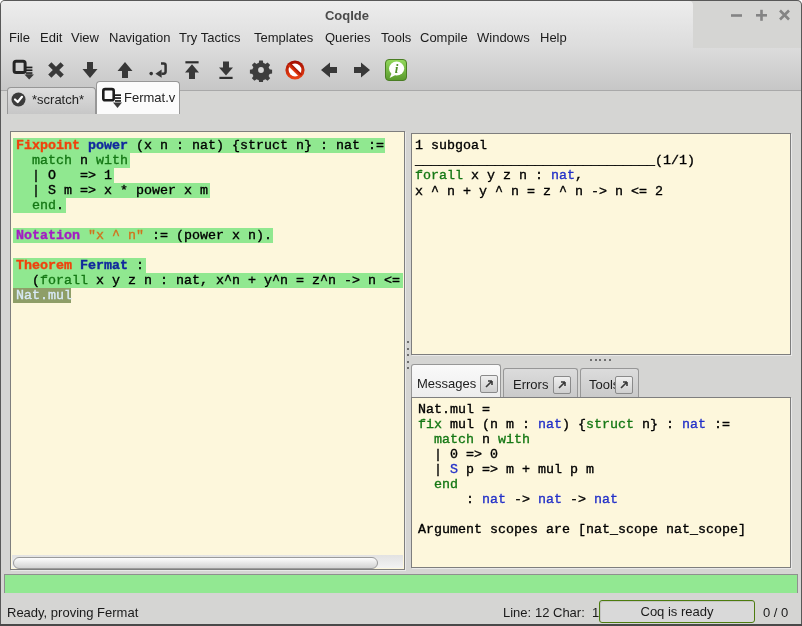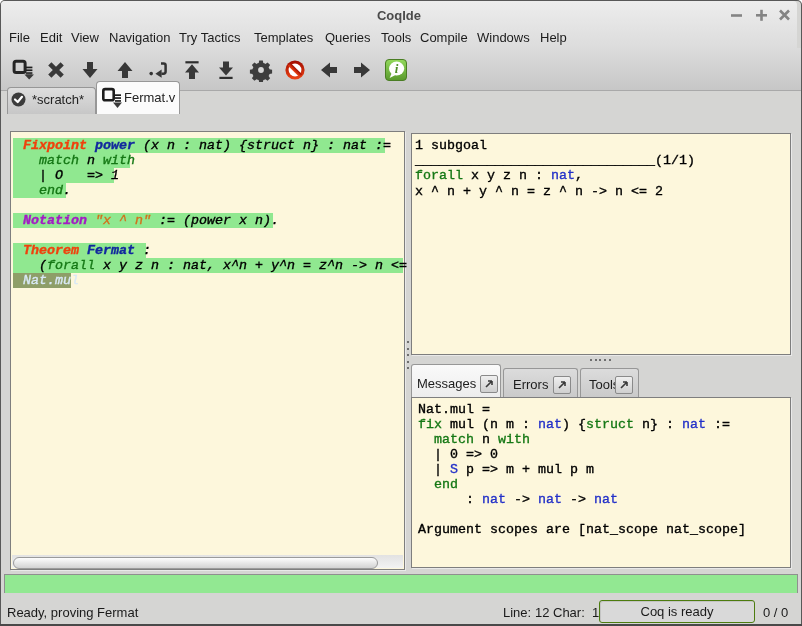--- a/index.html
+++ b/index.html
@@ -1,34 +1,34 @@
 <!DOCTYPE html>
 <html><head><meta charset="utf-8">
 <style>
 html,body{margin:0;padding:0;}
 body{width:802px;height:626px;overflow:hidden;font-family:"Liberation Sans",sans-serif;}
 .win{position:absolute;left:0;top:0;width:802px;height:626px;background:#d5d5d3;border-radius:5px 5px 0 0;box-shadow:inset 0 0 0 1px #585858;}
-.hdr{position:absolute;left:1px;top:1px;width:796px;height:47px;background:linear-gradient(#ededed,#dcdcdc);border-radius:4px 4px 0 0;}
+.hdr{position:absolute;left:1px;top:1px;width:692px;height:47px;background:linear-gradient(#ededed,#dcdcdc);border-radius:4px 4px 0 0;}
 .title{position:absolute;left:0;top:7px;width:100%;text-align:center;font-size:13px;font-weight:bold;color:#4b4b4b;}
 .wbtn{position:absolute;top:0;color:#818181;}
 .menu{position:absolute;top:29px;font-size:13px;color:#1c1c1c;}
 .tbar{position:absolute;left:1px;top:48px;width:800px;height:42px;background:linear-gradient(#dcdcdc,#c7c7c7);border-bottom:1px solid #a9a9a9;}
 .ticon{position:absolute;top:10px;}
 .tabs{position:absolute;left:1px;top:76px;width:800px;height:38px;}
 .tab1{position:absolute;left:6px;top:11px;width:87px;height:26px;background:linear-gradient(#dedede,#c7c7c7);border:1px solid #979797;border-bottom:none;border-radius:4px 4px 0 0;}
 .tab2{position:absolute;left:95px;top:5px;width:82px;height:32px;background:#fbfbfb;border:1px solid #979797;border-bottom:none;border-radius:4px 4px 0 0;}
 .tlab{position:absolute;font-size:13px;color:#232323;}
 .main{position:absolute;left:0;top:128px;width:802px;height:446px;}
 .lpanel{position:absolute;left:10px;top:3px;width:393px;height:437px;border:1px solid #7e7e7e;background:#fdf7dc;box-shadow:1px 1px 0 #e9e9e9;}
 .hsb{position:absolute;left:1px;top:423px;width:391px;height:13px;background:linear-gradient(#e2e2e2,#f2f2f2);}
 .hsbp{position:absolute;left:1px;top:1.5px;width:363px;height:10px;background:linear-gradient(#fdfdfd,#d2d2d2);border:1px solid #9a9a9a;border-radius:6px;}
 .code{-webkit-text-stroke:0.35px;position:absolute;left:2px;top:5.5px;font-family:"Liberation Mono",monospace;font-size:13.33px;line-height:15px;color:#000;}
 .ln{position:relative;height:15px;}
 .hl{position:absolute;left:0;top:0;height:15px;background:#90e890;z-index:0;}
-.lt{position:relative;z-index:1;padding-left:10px;display:block;white-space:pre;font-style:italic;}
+.lt{position:relative;z-index:1;padding-left:3px;display:block;white-space:pre;}
 .kv{color:#f0410c;font-weight:bold;}
 .kd{color:#11289e;font-weight:bold;}
 .kg{color:#157815;}
 .kn{color:#a31cc4;font-weight:bold;text-align:center;}
 .ks{color:#d2711c;}
 .kt{color:#2331c8;}
 .proc{background:#8e9e68;color:#d8e9f6;}
 .vdots{position:absolute;left:407px;width:2px;height:2px;background:#6f6f6f;}
 .hdots{position:absolute;top:231px;width:2px;height:2px;background:#6f6f6f;}
 .gpanel{position:absolute;left:411px;top:5px;width:378px;height:220px;border:1px solid #7e7e7e;background:#fdf7dc;box-shadow:1px 1px 0 #e9e9e9;}
@@ -162,20 +162,24 @@
           </div>
 <div class="ln">
             <span class="hl" style="width:117px"></span>
             <span class="lt">  <span class="kg">match</span> n <span class="kg">with</span></span>
           </div>
 <div class="ln">
             <span class="hl" style="width:101px"></span>
             <span class="lt">  | O   =&gt; 1</span>
           </div>
 <div class="ln">
+            <span class="hl" style="width:197px"></span>
+            <span class="lt">  | S m =&gt; x * power x m</span>
+          </div>
+<div class="ln">
             <span class="hl" style="width:53px"></span>
             <span class="lt">  <span class="kg">end</span>.</span>
           </div>
 <div class="ln"></div>
 <div class="ln">
             <span class="hl" style="width:260px"></span>
             <span class="lt"><span class="kn">Notation</span> <span class="ks">"x ^ n"</span> := (power x n).</span>
           </div>
 <div class="ln"></div>
 <div class="ln">

